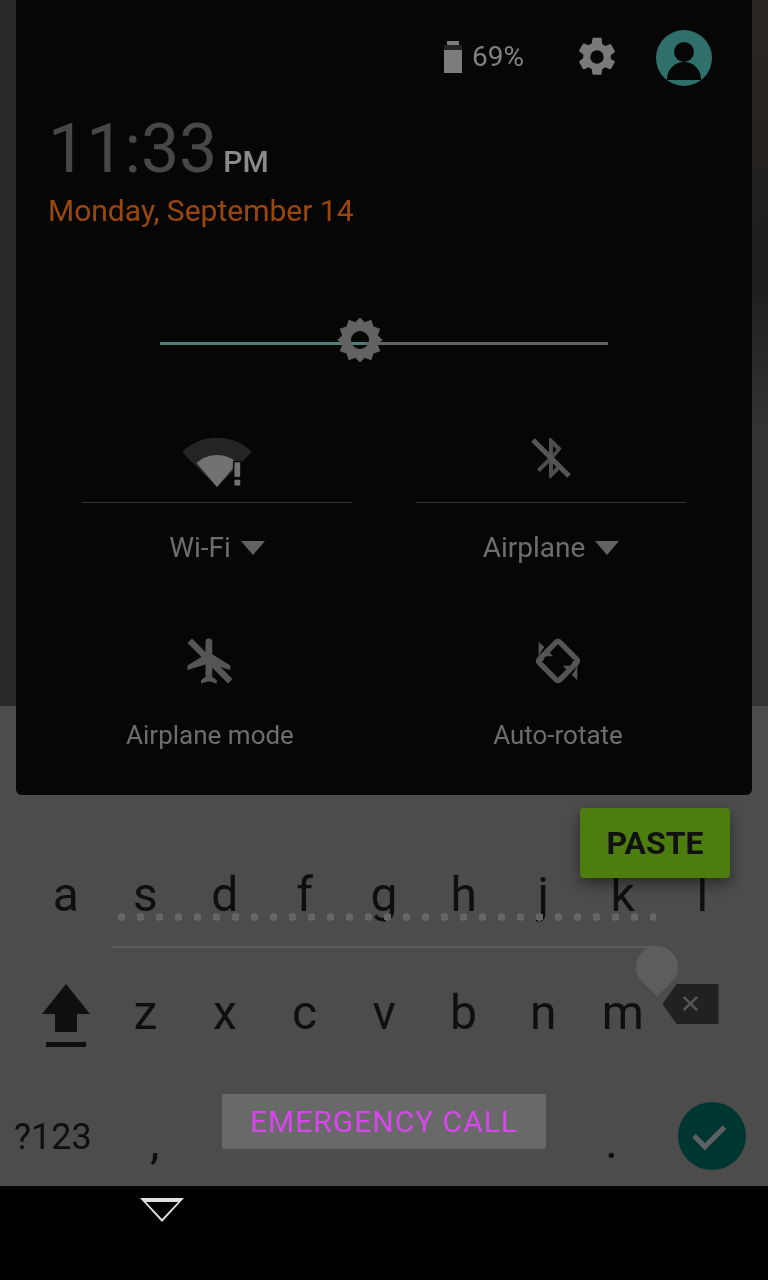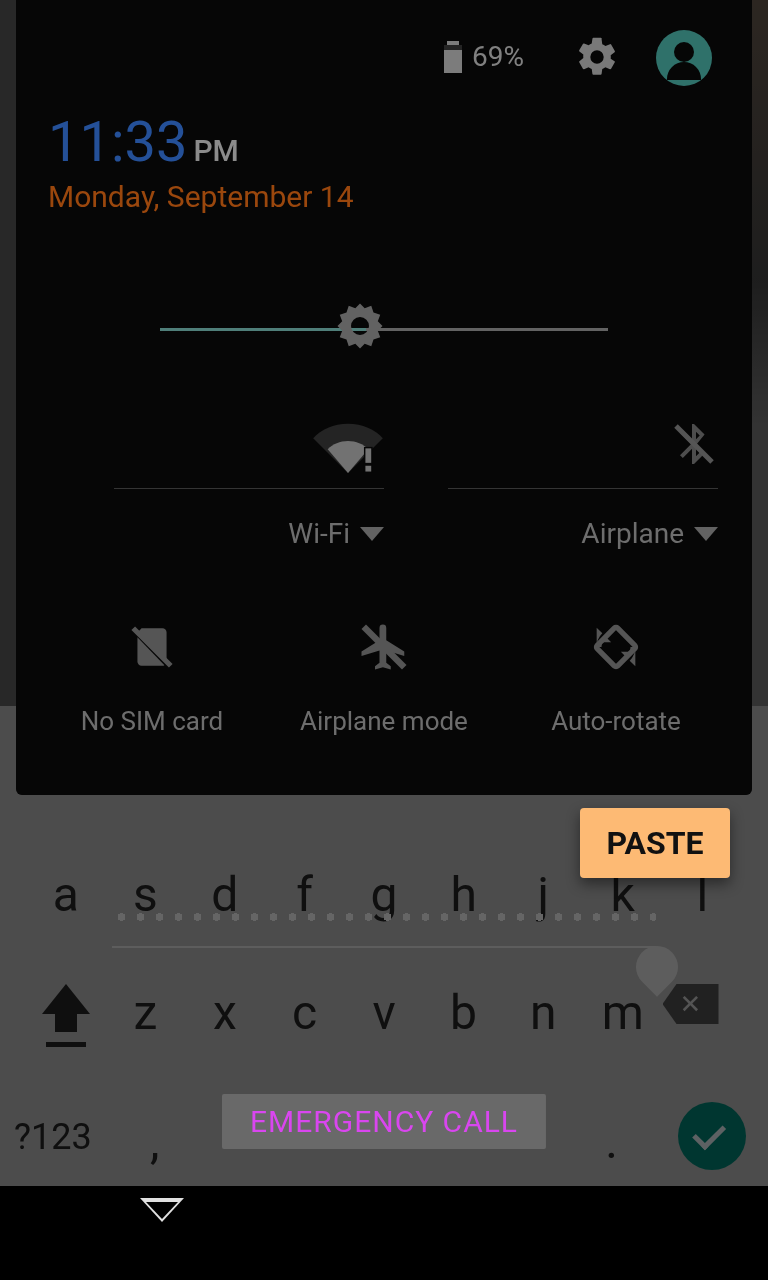--- a/index.html
+++ b/index.html
@@ -67,21 +67,21 @@
     background:#4db6ac;
     display:flex; align-items:center; justify-content:center;
   }
   .avatar .head{ width:20px; height:20px; border-radius:50%; background:#0a0a0a; position:relative; top:-6px;}
   .avatar .body{ position:absolute; bottom:6px; width:34px; height:18px; border-radius:18px 18px 0 0; background:#0a0a0a;}
 
   .clock-row{
     padding-left:32px;
     margin-top:-6px;
   }
-  .clock-time{ font-size:56px; font-weight:400; color:#3b82f6; display:inline-block;}
+  .clock-time{ font-size:68px; font-weight:400; color:#737373; display:inline-block;}
   .clock-ampm{ font-size:30px; font-weight:500; color:#e0e0e0; margin-left:6px;}
   .clock-date{ font-size:30px; color:#f97316; margin-top:4px;}
 
   
   .brightness {
     margin-top:84px;
     padding:0 72px;
     position:relative;
     height:60px;
   }
@@ -96,21 +96,21 @@
   }
   .bt-thumb-wrap{ position:absolute; top:50%; left:46%; transform:translate(-50%,-50%); }
 
   
   .tiles-row{
     display:flex; justify-content:center;
     margin-top:46px;
   }
   .tile{
     flex:1; max-width:334px;
-    display:flex; flex-direction:column; align-items:flex-end;
+    display:flex; flex-direction:column; align-items:center;
     color:#b0b0b0;
   }
   .tile .icon-slot{ height:80px; display:flex; align-items:center; justify-content:center;}
   .tile .divider{ width:270px; height:1px; background:#555; margin-top:4px;}
   .tile .label-row{ display:flex; align-items:center; gap:10px; margin-top:28px; font-size:28px;}
 
   .arrow-down{
     width:0;height:0;border-left:12px solid transparent;border-right:12px solid transparent;border-top:14px solid #9e9e9e;
   }
 
@@ -174,21 +174,21 @@
   .cursor-drop{
     position:absolute; top:946px; left:636px;
     width:42px;height:42px;background:#cfcfcf;border-radius:50% 50% 50% 0;
     transform:rotate(-45deg);
   }
 
   
   .paste-pop{
     position:absolute; top:808px; left:580px;
     width:150px; height:70px;
-    background:#fdba74;
+    background:#4d7c0f;
     border-radius:4px;
     box-shadow:0 6px 14px rgba(0,0,0,0.45);
     display:flex; align-items:center; justify-content:center;
     font-size:32px; font-weight:700; color:#111;
   }
 
   
   .emerg{
     position:absolute; top:1094px; left:50%; transform:translateX(-50%);
     padding:10px 28px;
@@ -357,31 +357,20 @@
       <div class="label-row">
         <span>Airplane</span>
         <span class="arrow-down"></span>
       </div>
     </div>
   </div>
 
   <div class="tiles-row2">
     <div class="tile2">
       <div class="icon-slot">
-        <svg width="50" height="54" viewBox="0 0 24 24" fill="#8a8a8a">
-          <path d="M7 3l-2 2v0L19 19V5a2 2 0 0 0-2-2H7z"></path>
-          <path d="M5 7.27V19a2 2 0 0 0 2 2h10c.35 0 .68-.09.97-.26L5 7.27z"></path>
-          <line x1="3" y1="3" x2="21" y2="21" stroke="#0a0a0a" stroke-width="1.5"></line>
-          <line x1="3" y1="3" x2="21" y2="21" stroke="#8a8a8a" stroke-width="2.5"></line>
-        </svg>
-      </div>
-      <div class="lbl">No SIM card</div>
-    </div>
-    <div class="tile2">
-      <div class="icon-slot">
         <svg width="54" height="54" viewBox="0 0 24 24" fill="#8a8a8a">
           <path d="M21 16v-2l-8-5V3.5a1.5 1.5 0 0 0-3 0V9l-8 5v2l8-2.5V19l-2 1.5V22l3.5-1 3.5 1v-1.5L13 19v-5.5l8 2.5z"></path>
           <line x1="3" y1="3" x2="21" y2="21" stroke="#0a0a0a" stroke-width="2"></line>
           <line x1="3" y1="3" x2="21" y2="21" stroke="#8a8a8a" stroke-width="2.8"></line>
         </svg>
       </div>
       <div class="lbl">Airplane mode</div>
     </div>
     <div class="tile2">
       <div class="icon-slot">

